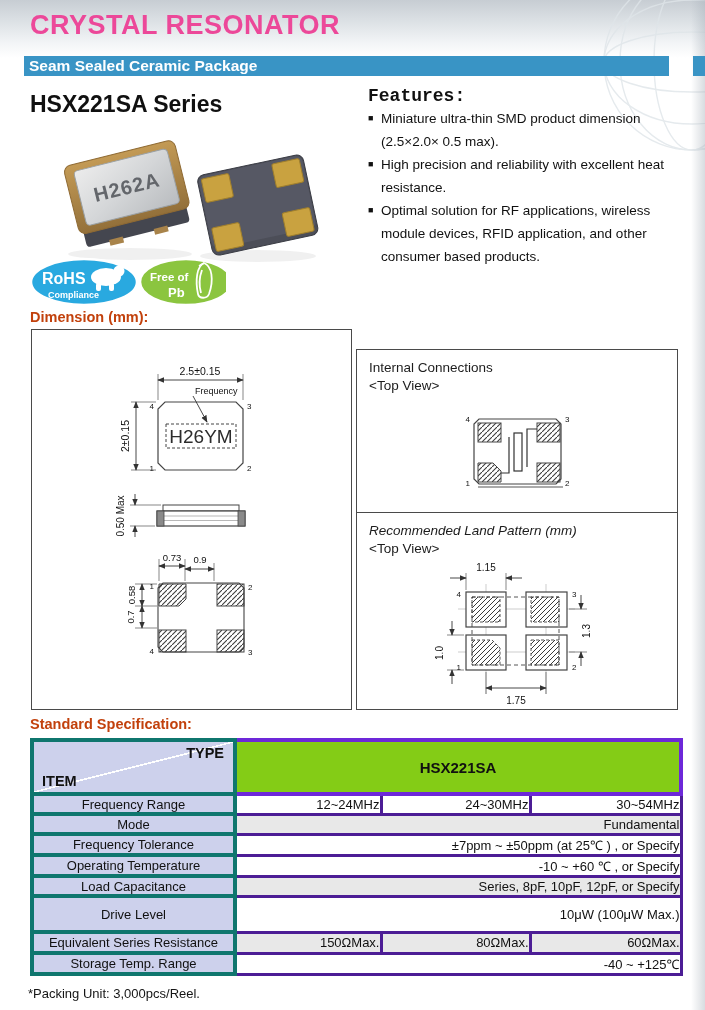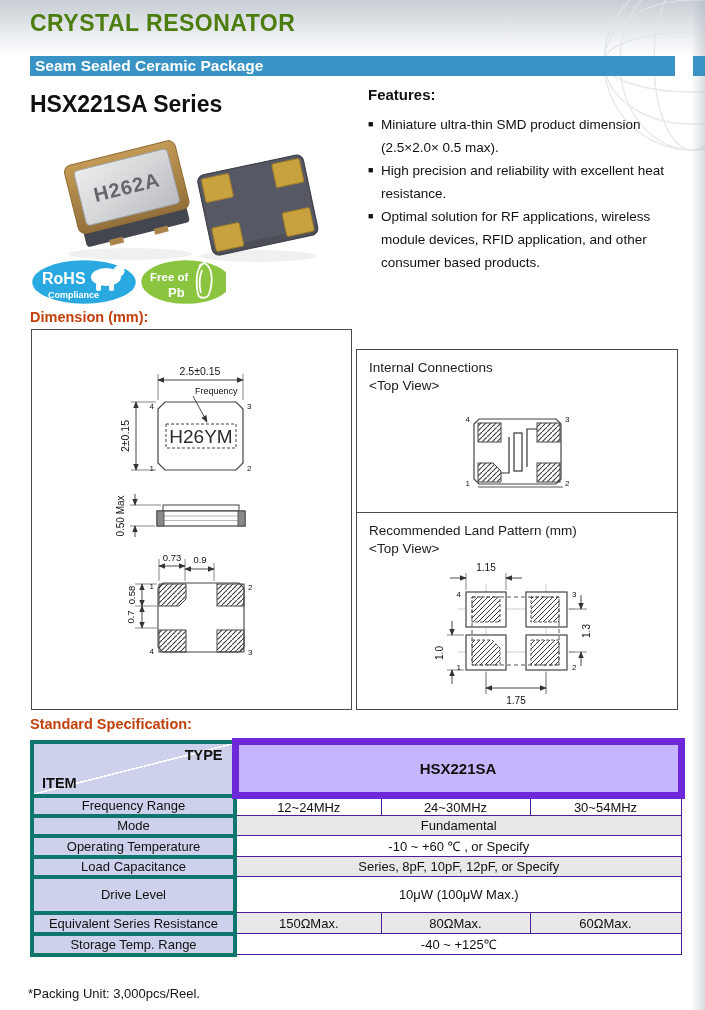--- a/index.html
+++ b/index.html
@@ -6,47 +6,47 @@
   body{
     width:705px;height:1010px;position:relative;overflow:hidden;
     background:#ffffff;font-family:"Liberation Sans", sans-serif;color:#111;
   }
   .abs{position:absolute;}
   
   .top-grad{top:0;left:0;width:705px;height:58px;
     background:linear-gradient(to bottom,#c7cdd3 0%,#dbe0e4 35%,#f3f5f7 75%,#ffffff 100%);}
   .right-edge{top:0;right:0;width:14px;height:1010px;
     background:linear-gradient(to right,rgba(180,188,196,0) 0%,rgba(168,177,186,0.45) 100%);}
-  .page-title{left:30px;top:10px;font-size:23px;font-weight:bold;letter-spacing:0.5px;color:#4d7c0f;}
-  .banner{left:30px;top:56px;width:645px;height:20px;background:#3994c5;color:#fff;
+  .page-title{left:30px;top:10px;font-size:27px;font-weight:bold;letter-spacing:0.5px;color:#ec4899;}
+  .banner{left:24px;top:56px;width:645px;height:20px;background:#3994c5;color:#fff;
     font-size:15.5px;font-weight:bold;line-height:20px;padding-left:5px;box-sizing:border-box;}
   .banner-end{left:693px;top:56px;width:12px;height:20px;background:#3994c5;}
   .series-title{left:30px;top:91px;font-size:23px;font-weight:bold;color:#101010;}
 
   .features{left:368px;top:86px;width:330px;}
-  .feat-heading{font-size:15px;font-weight:bold;margin-bottom:10px;}
+  .feat-heading{font-size:18px;font-weight:bold;margin-bottom:1px;font-family:Liberation Mono, monospace;}
   .feat-item{display:flex;}
   .feat-bullet{width:13px;font-size:9px;line-height:23px;flex:0 0 13px;}
   .feat-lines span{display:block;font-size:13.5px;line-height:23px;}
 
   .section-heading{font-size:14.5px;font-weight:bold;color:#c2410c;}
   .draw-box{border:1px solid #4a4a4a;background:#fff;box-sizing:border-box;}
   .box-title{font-size:13.5px;color:#1c1c1c;line-height:18px;}
 
   
   .spec-table{border-collapse:collapse;table-layout:fixed;width:649px;}
   .spec-table td{padding:0;font-size:13px;text-align:center;vertical-align:middle;overflow:hidden;}
   .spec-table td.lab{background:#cdd1ec;border:4px solid #0f766e;color:#111;}
-  .spec-table td.val{border:1px solid #4c1d95;background:#fff;}
+  .spec-table td.val{border:3px solid #4c1d95;background:#fff;text-align:right;}
   .spec-table tr.gray td.val{background:#e8e8e8;}
   .head-cell{position:relative;width:100%;height:50px;
     background-image:linear-gradient(to bottom right,rgba(255,255,255,0) calc(50% - 0.8px),#ffffff calc(50% - 0.8px),#ffffff calc(50% + 0.8px),rgba(255,255,255,0) calc(50% + 0.8px));}
   .head-cell .type{position:absolute;top:3px;right:9px;font-weight:bold;font-size:14.5px;}
   .head-cell .item{position:absolute;bottom:3px;left:8px;font-weight:bold;font-size:14.5px;}
-  .spec-table td.series-cell{background:#c4b5fd;border:7px solid #6d28d9;font-weight:bold;font-size:15px;}
+  .spec-table td.series-cell{background:#84cc16;border:4px solid #6d28d9;font-weight:bold;font-size:15px;}
   .footnote{left:28px;top:986px;font-size:13px;color:#151515;}
   svg text{font-family:"Liberation Sans", sans-serif;}
 </style>
 </head>
 <body>
 
 <div class="abs top-grad"></div>
 
 <svg class="abs" style="left:540px;top:0;" width="165" height="170">
   <g stroke="#dfe5e9" stroke-width="1.4" fill="none" opacity="0.8">
@@ -255,21 +255,21 @@
     <g font-size="8" fill="#111">
       <text x="113" y="25" text-anchor="end">4</text>
       <text x="208" y="25">3</text>
       <text x="113" y="89" text-anchor="end">1</text>
       <text x="208" y="89">2</text>
     </g>
   </svg>
 </div>
 
 <div class="abs draw-box" style="left:356px;top:512px;width:322px;height:198px;">
-  <div class="box-title" style="margin:9px 0 0 12px;">Recommended Land Pattern (mm)</div>
+  <div class="box-title" style="margin:9px 0 0 12px;font-style:italic;">Recommended Land Pattern (mm)</div>
   <div class="box-title" style="margin:0 0 0 12px;">&lt;Top View&gt;</div>
   <svg width="320" height="152" viewBox="0 0 320 152" style="display:block;">
     <defs>
       <pattern id="h3" width="5" height="5" patternUnits="userSpaceOnUse">
         <path d="M-1,6 L6,-1" stroke="#3a3a3a" stroke-width="1"></path>
       </pattern>
       <marker id="ar3" viewBox="0 0 10 10" refX="9" refY="5" markerWidth="8" markerHeight="8" orient="auto-start-reverse">
         <path d="M0,1 L10,5 L0,9 z" fill="#333"></path>
       </marker>
     </defs>
@@ -349,20 +349,24 @@
     <td class="lab">Frequency Range</td>
     <td class="val">12~24MHz</td>
     <td class="val">24~30MHz</td>
     <td class="val">30~54MHz</td>
   </tr>
   <tr style="height:20px;" class="gray">
     <td class="lab">Mode</td>
     <td class="val" colspan="3">Fundamental</td>
   </tr>
   <tr style="height:21px;">
+    <td class="lab">Frequency Tolerance</td>
+    <td class="val" colspan="3">±7ppm ~ ±50ppm (at 25℃ ) , or Specify</td>
+  </tr>
+  <tr style="height:21px;">
     <td class="lab">Operating Temperature</td>
     <td class="val" colspan="3">-10 ~ +60 ℃ , or Specify</td>
   </tr>
   <tr style="height:20px;" class="gray">
     <td class="lab">Load Capacitance</td>
     <td class="val" colspan="3">Series, 8pF, 10pF, 12pF, or Specify</td>
   </tr>
   <tr style="height:36px;">
     <td class="lab">Drive Level</td>
     <td class="val" colspan="3">10μW (100μW Max.)</td>

